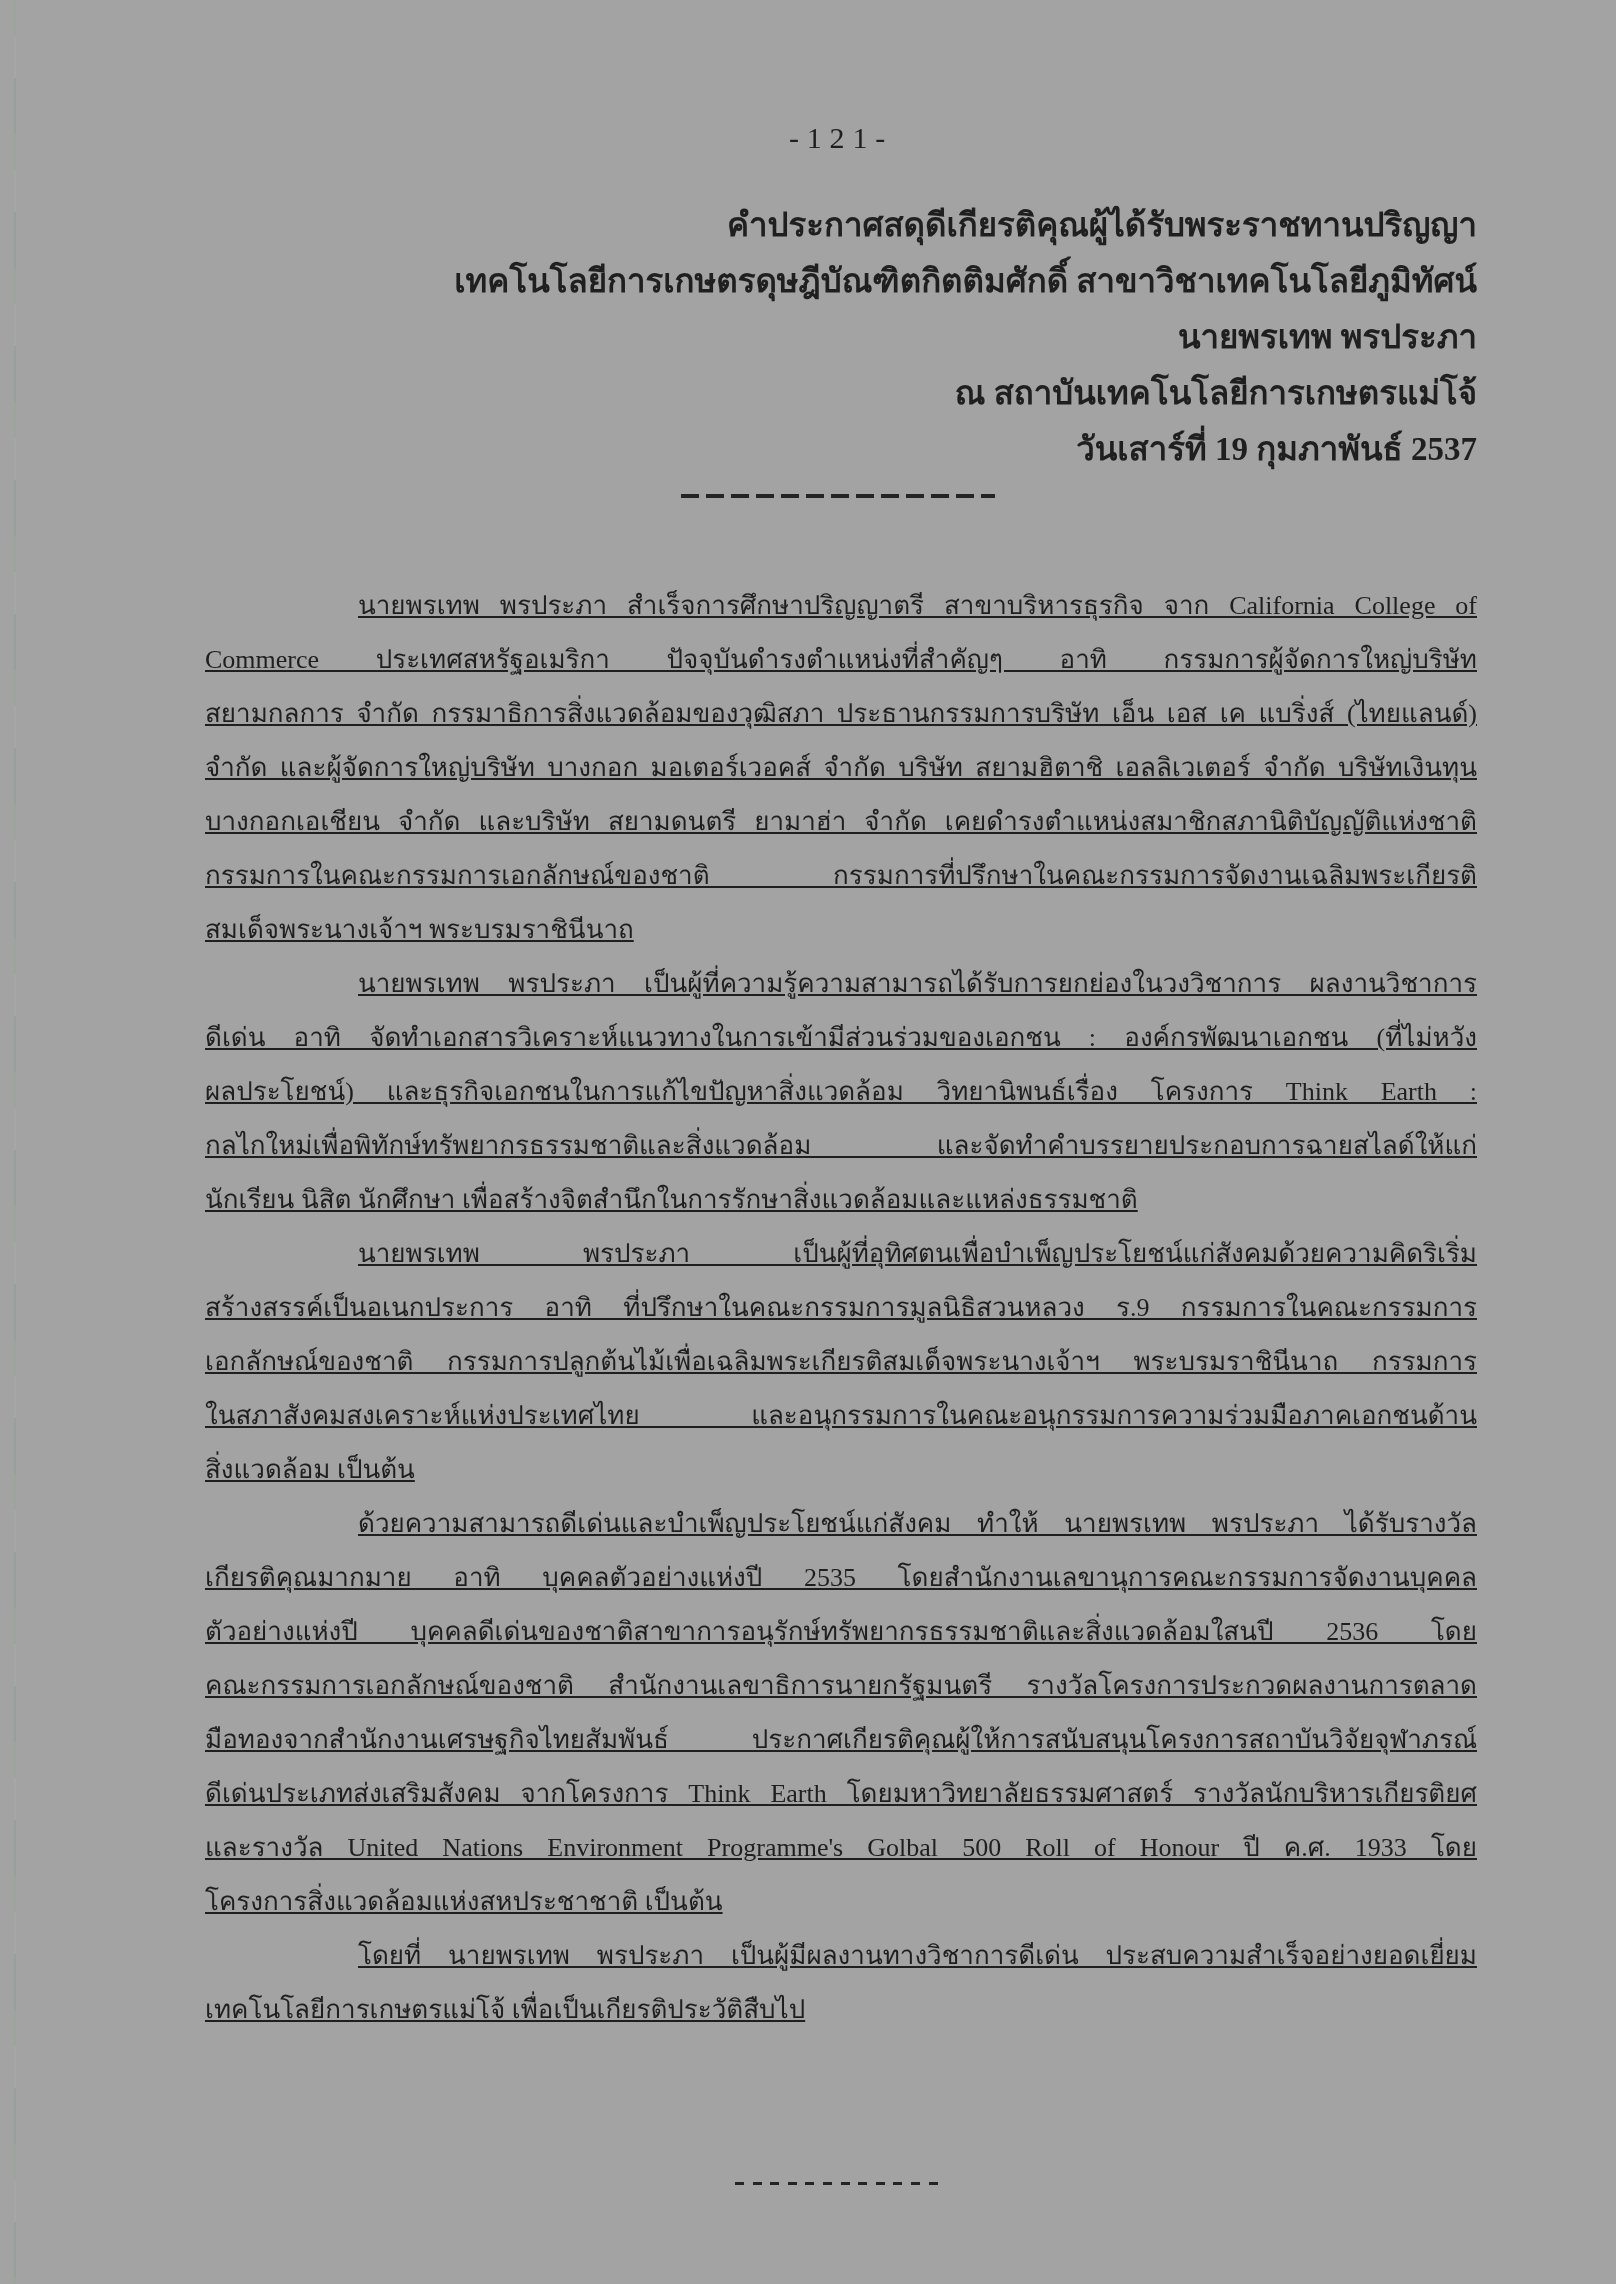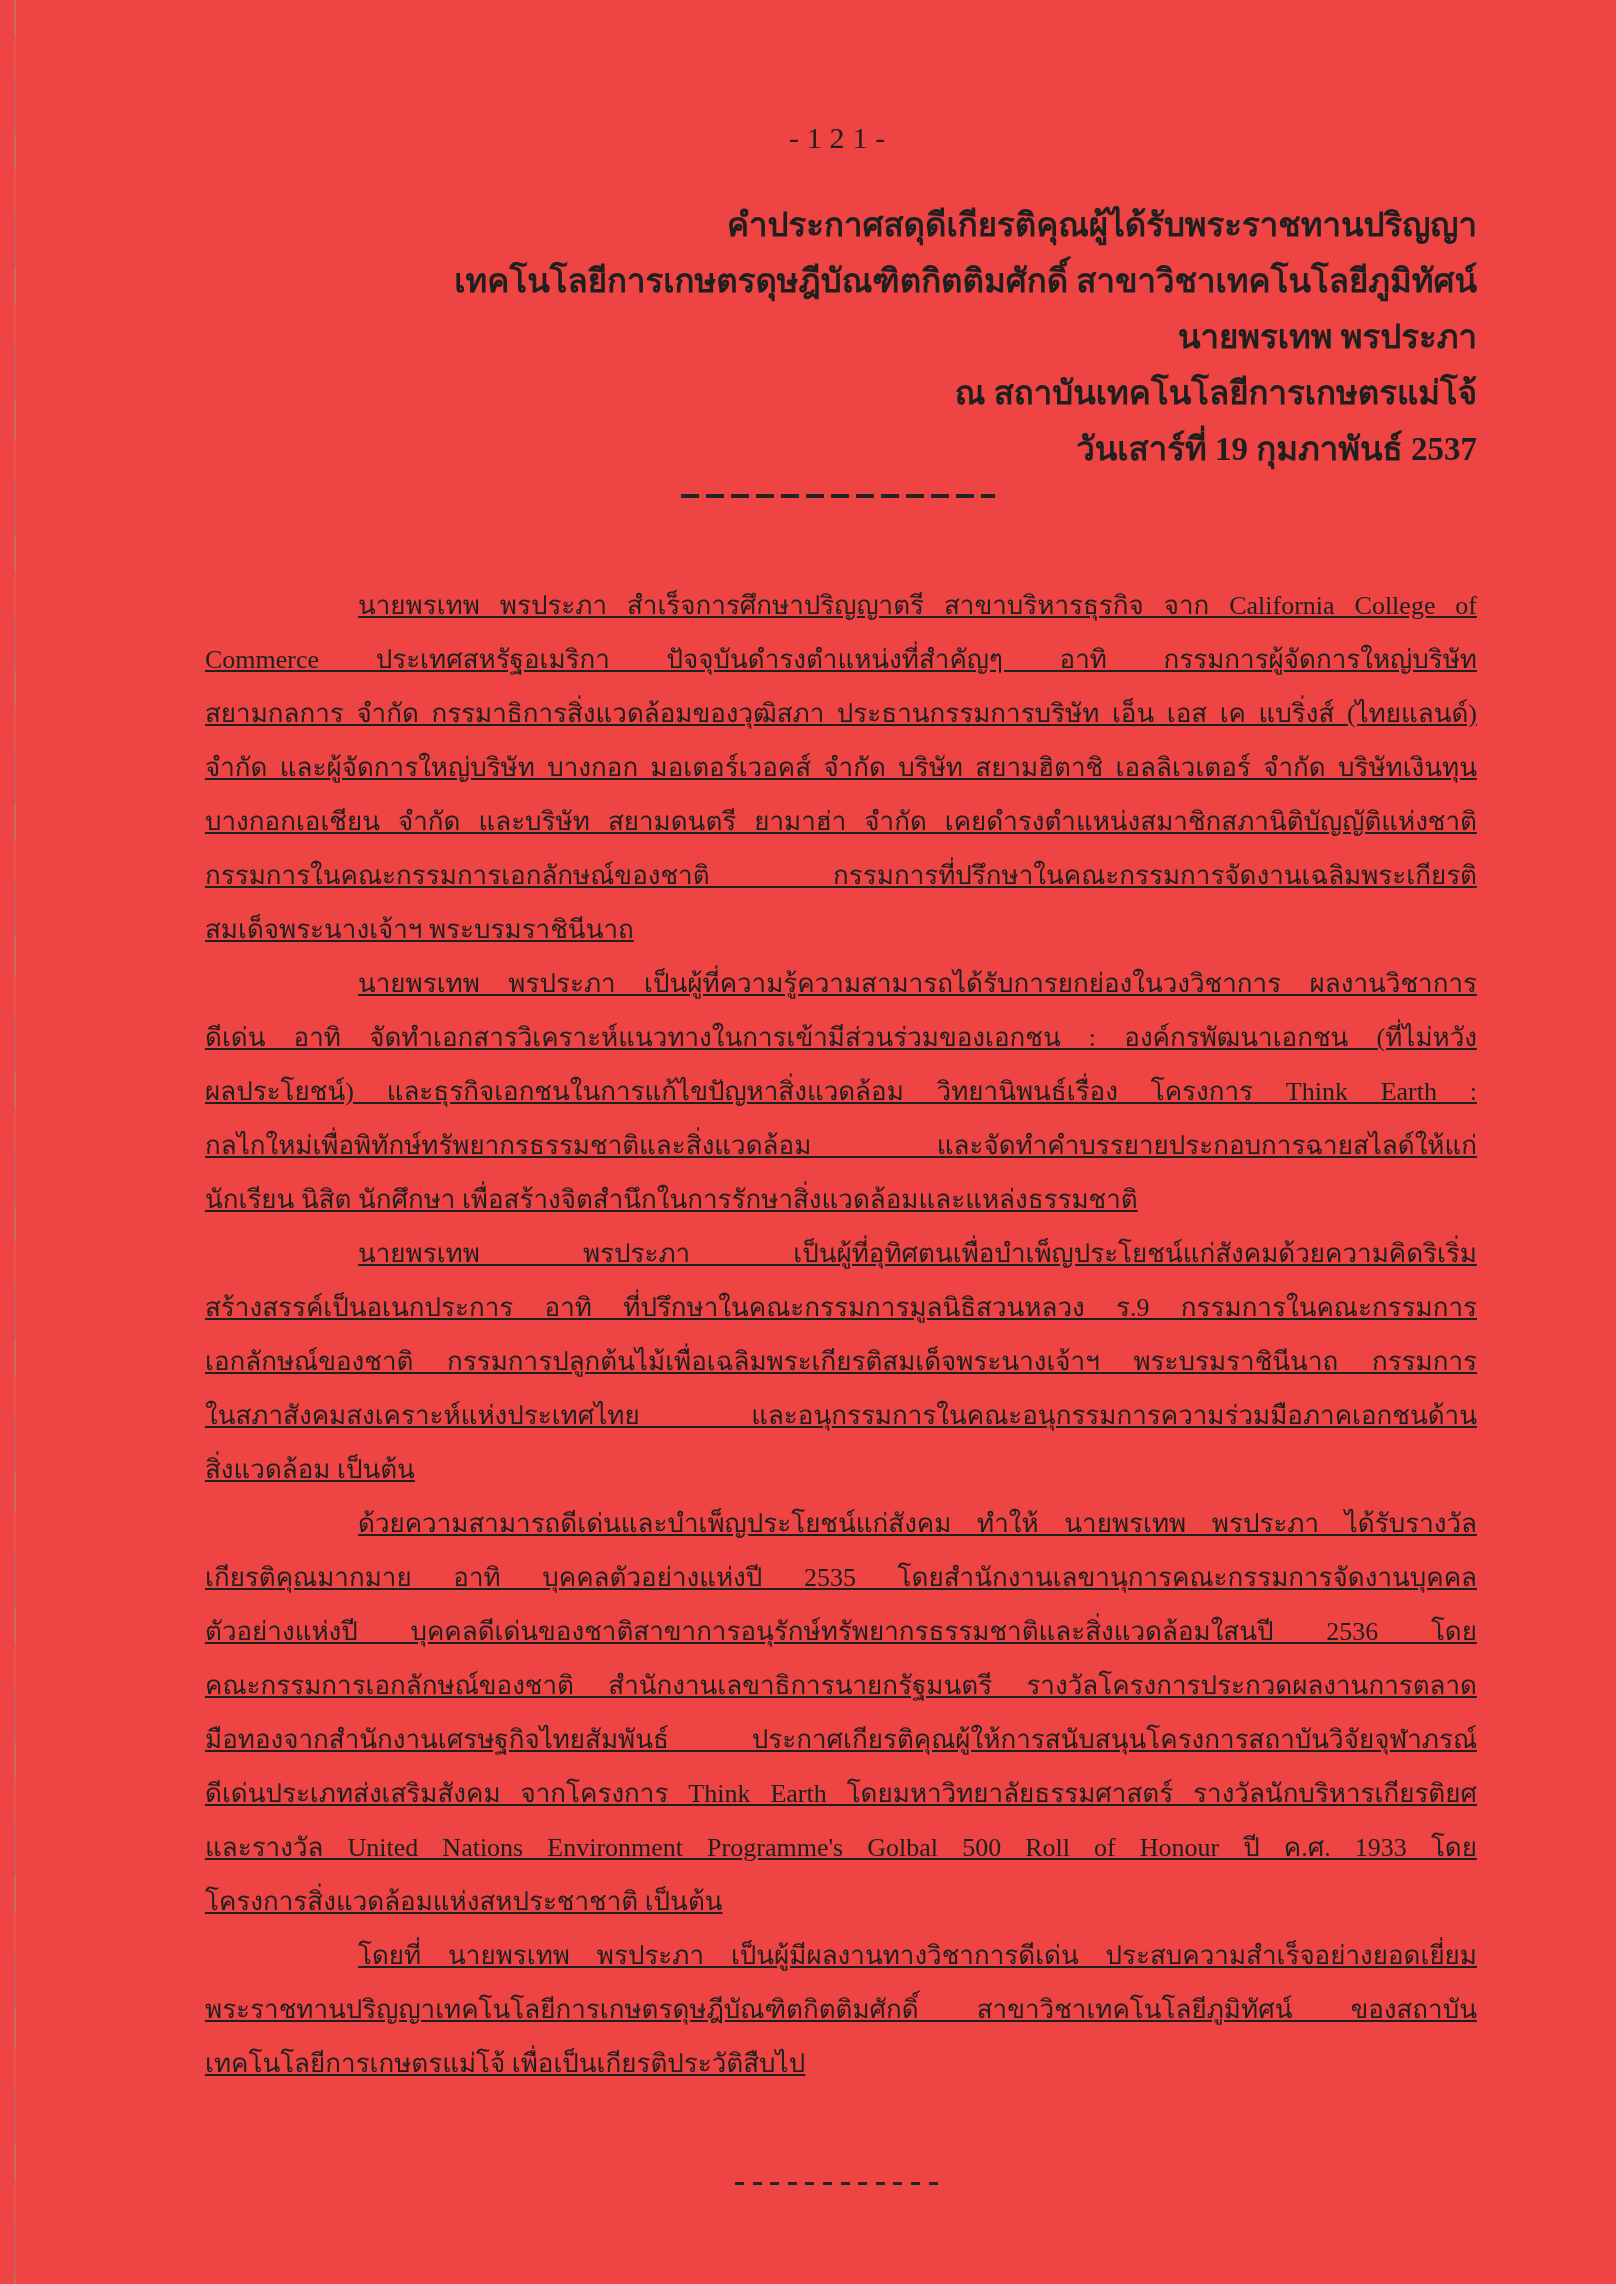--- a/index.html
+++ b/index.html
@@ -4,21 +4,21 @@
 <style>
   html, body {
     margin: 0;
     padding: 0;
     background: #e8e8e8;
   }
   .page {
     position: relative;
     width: 1617px;
     height: 2284px;
-    background: #ef4444;
+    background: #a3a3a3;
     overflow: hidden;
     font-family: "Liberation Serif", "DejaVu Serif", serif;
     color: #1f1f1f;
   }
   
   .scan-edge {
     position: absolute;
     left: 14.3px;
     top: 0;
     bottom: 0;
@@ -134,20 +134,19 @@
       <div class="body-line para-last">สิ่งแวดล้อม เป็นต้น</div>
       <div class="body-line para-first">ด้วยความสามารถดีเด่นและบำเพ็ญประโยชน์แก่สังคม ทำให้ นายพรเทพ พรประภา ได้รับรางวัล</div>
       <div class="body-line">เกียรติคุณมากมาย อาทิ บุคคลตัวอย่างแห่งปี 2535 โดยสำนักงานเลขานุการคณะกรรมการจัดงานบุคคล</div>
       <div class="body-line">ตัวอย่างแห่งปี บุคคลดีเด่นของชาติสาขาการอนุรักษ์ทรัพยากรธรรมชาติและสิ่งแวดล้อมใสนปี 2536 โดย</div>
       <div class="body-line">คณะกรรมการเอกลักษณ์ของชาติ สำนักงานเลขาธิการนายกรัฐมนตรี รางวัลโครงการประกวดผลงานการตลาด</div>
       <div class="body-line">มือทองจากสำนักงานเศรษฐกิจไทยสัมพันธ์ ประกาศเกียรติคุณผู้ให้การสนับสนุนโครงการสถาบันวิจัยจุฬาภรณ์</div>
       <div class="body-line">ดีเด่นประเภทส่งเสริมสังคม จากโครงการ Think Earth โดยมหาวิทยาลัยธรรมศาสตร์ รางวัลนักบริหารเกียรติยศ</div>
       <div class="body-line">และรางวัล United Nations Environment Programme's Golbal 500 Roll of Honour ปี ค.ศ. 1933 โดย</div>
       <div class="body-line para-last">โครงการสิ่งแวดล้อมแห่งสหประชาชาติ เป็นต้น</div>
       <div class="body-line para-first">โดยที่ นายพรเทพ พรประภา เป็นผู้มีผลงานทางวิชาการดีเด่น ประสบความสำเร็จอย่างยอดเยี่ยม</div>
-      <div class="body-line">พระราชทานปริญญาเทคโนโลยีการเกษตรดุษฎีบัณฑิตกิตติมศักดิ์ สาขาวิชาเทคโนโลยีภูมิทัศน์ ของสถาบัน</div>
       <div class="body-line para-last">เทคโนโลยีการเกษตรแม่โจ้ เพื่อเป็นเกียรติประวัติสืบไป</div>
     </div>
 
   <div class="rule-bottom"></div>
 
 </div>
 
 
 </body></html>

